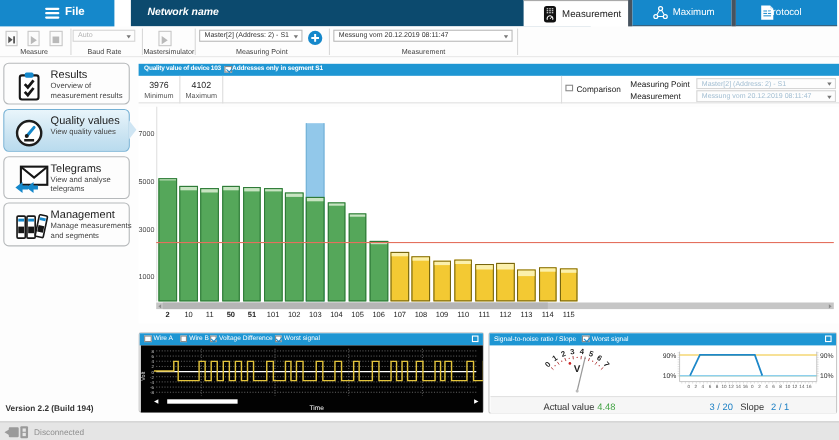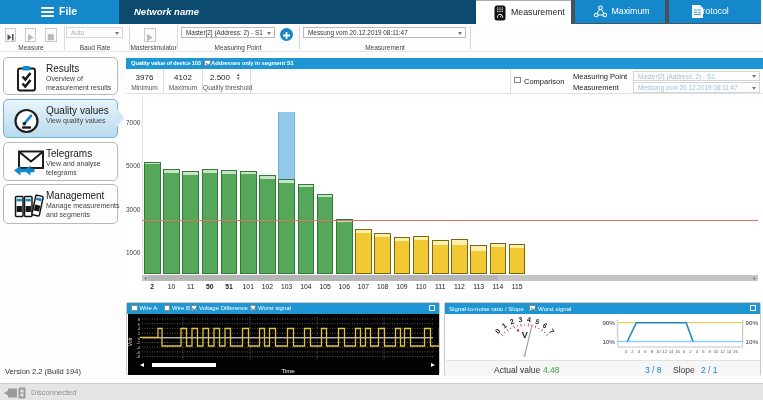--- a/index.html
+++ b/index.html
@@ -1,18 +1,18 @@
 <!DOCTYPE html>
 <html><head><meta charset="utf-8"><style>
 *{margin:0;padding:0;box-sizing:border-box;font-family:"Liberation Sans",sans-serif;}
 html,body{width:763px;height:400px;overflow:hidden;background:#fdfdfd;position:relative;}
 .abs{position:absolute;}
 
 #hdr{left:0;top:0;width:763px;height:24px;background:#fff;}
-#filebtn{left:0;top:0;width:119px;height:25.5px;background:#1588cb;color:#fff;}
+#filebtn{left:0;top:0;width:104px;height:25.5px;background:#1588cb;color:#fff;}
 #filebtn .ham{position:absolute;left:41px;top:7px;width:13px;height:10px;}
 #filebtn .ham div{height:2px;background:#fff;margin-bottom:2px;border-radius:1px;}
 #filebtn .lbl{position:absolute;left:59px;top:5px;font-size:10.5px;font-weight:bold;}
 #netname{left:119px;top:0;width:418px;height:24px;background:#0c4a6e;color:#fff;}
 #netname span{position:absolute;left:15px;top:6px;font-size:9.5px;font-style:italic;font-weight:bold;}
 .tab{top:0;height:24px;color:#fff;background:#1588cb;}
 .tab .ic{position:absolute;left:0;top:4px;}
 .tab .tl{position:absolute;top:6px;font-size:8.8px;}
 #tab-meas{left:476px;width:95px;background:#fff;color:#222;border-top:1px solid #aaa;}
 #sep1{left:571px;top:0;width:3.5px;height:24.5px;background:#46535f;}
@@ -51,21 +51,21 @@
 .xlab{position:absolute;top:185.5px;font-size:6.8px;color:#222;text-align:center;width:20px;}
 
 #scope{left:126px;top:302px;width:314px;height:73px;border:1px solid #c9c9c9;border-radius:2px;background:#fff;}
 #scopehdr{left:0;top:0;width:100%;height:10.5px;background:#1e96d3;color:#fff;font-size:6px;white-space:nowrap;}
 #scopeblk{left:1px;top:10.5px;width:311px;height:61px;background:#020202;}
 
 #snr{left:444px;top:302px;width:317px;height:74px;border:1px solid #c9c9c9;border-radius:2px;background:#fff;}
 #snrhdr{left:0;top:0;width:100%;height:10.5px;background:#1e96d3;color:#fff;font-size:6.1px;white-space:nowrap;}
 #snrfoot{left:1px;top:57px;width:314px;height:16px;background:#f6f6f6;border-top:1px solid #e2e2e2;font-size:8.5px;}
 
-#version{left:5px;top:367px;font-size:7.5px;color:#333;}
+#version{left:5px;top:367px;font-size:7.5px;color:#333;font-weight:bold;}
 #statusbar{left:0;top:382.5px;width:763px;height:17.5px;background:#e5e5e5;border-top:1px solid #cccccc;}
 #statusbar span{position:absolute;left:31px;top:4.5px;font-size:7.5px;color:#8e8e8e;}
 </style></head>
 <body>
 
 <div class="abs" id="hdr"></div>
 <div class="abs" id="filebtn">
     <div class="ham">
       <div></div>
       <div></div>
@@ -197,25 +197,20 @@
   </div>
 
 <div class="abs" id="stats">
   <div class="statcol" style="left:0;width:38px;">
       <div class="v">3976</div>
       <div class="l">Minimum</div>
     </div>
   <div class="statcol" style="left:38px;width:39px;">
       <div class="v">4102</div>
       <div class="l">Maximum</div>
-    </div>
-  <div class="statcol" style="left:77px;width:48px;">
-      <div class="v" style="left:5px;width:24px;position:absolute;">2.500</div>
-      <div class="l">Quality threshold</div>
-      <div style="position:absolute;left:33px;top:4px;font-size:4.5px;color:#555;line-height:4.8px;">▲<br>▼</div>
     </div>
   <div class="abs" style="left:384px;top:0;width:1px;height:25.5px;background:#ddd;"></div>
     <span class="cb" style="left:388px;top:8px;"></span>
     <span class="abs" style="left:398px;top:8px;font-size:7.5px;">Comparison</span>
   <span class="abs" style="left:447px;top:3px;font-size:7.5px;">Measuring Point</span>
   <span class="abs" style="left:447px;top:14.5px;font-size:7.5px;">Measurement</span>
   <div class="combo dis" style="left:507px;top:2px;width:127px;height:10.5px;font-size:6.4px;line-height:9px;color:#a2bed2;">Master[2] (Address: 2) - S1<span class="car"></span></div>
   <div class="combo dis" style="left:507px;top:13.5px;width:127px;height:10.5px;font-size:6.4px;line-height:9px;color:#a2bed2;">Messung vom 20.12.2019 08:11:47<span class="car"></span></div>
 </div>
 
@@ -489,21 +484,21 @@
       <text x="104.3" y="36" font-size="4.2" fill="#555" text-anchor="middle">6</text>
       <text x="110.7" y="36" font-size="4.2" fill="#555" text-anchor="middle">8</text>
       <text x="117.1" y="36" font-size="4.2" fill="#555" text-anchor="middle">10</text>
       <text x="123.5" y="36" font-size="4.2" fill="#555" text-anchor="middle">12</text>
       <text x="130.0" y="36" font-size="4.2" fill="#555" text-anchor="middle">14</text>
       <text x="136.4" y="36" font-size="4.2" fill="#555" text-anchor="middle">16</text>
     </svg>
   <div class="abs" id="snrfoot">
     <span class="abs" style="left:48px;top:4px;color:#333;">Actual value</span>
     <span class="abs" style="left:97px;top:4px;color:#3da13f;">4.48</span>
-    <span class="abs" style="left:199px;top:4px;color:#1b7fc4;">3 / 8</span>
+    <span class="abs" style="left:199px;top:4px;color:#1b7fc4;">3 / 20</span>
     <span class="abs" style="left:227px;top:4px;color:#333;">Slope</span>
     <span class="abs" style="left:255px;top:4px;color:#1b7fc4;">2 / 1</span>
   </div>
 </div>
 <div class="abs" id="version">Version 2.2 (Build 194)</div>
 <div class="abs" id="statusbar">
   <svg class="abs" style="left:4px;top:3px;" width="22" height="12" viewBox="0 0 22 12">
       <path d="M0 6 l5-3 v6 z" fill="#9a9a9a"></path>
       <rect x="4" y="1.5" width="9" height="9" rx="1" fill="#9a9a9a"></rect>
       <rect x="14.5" y="0.5" width="7" height="11" rx="1" fill="#9a9a9a"></rect>

